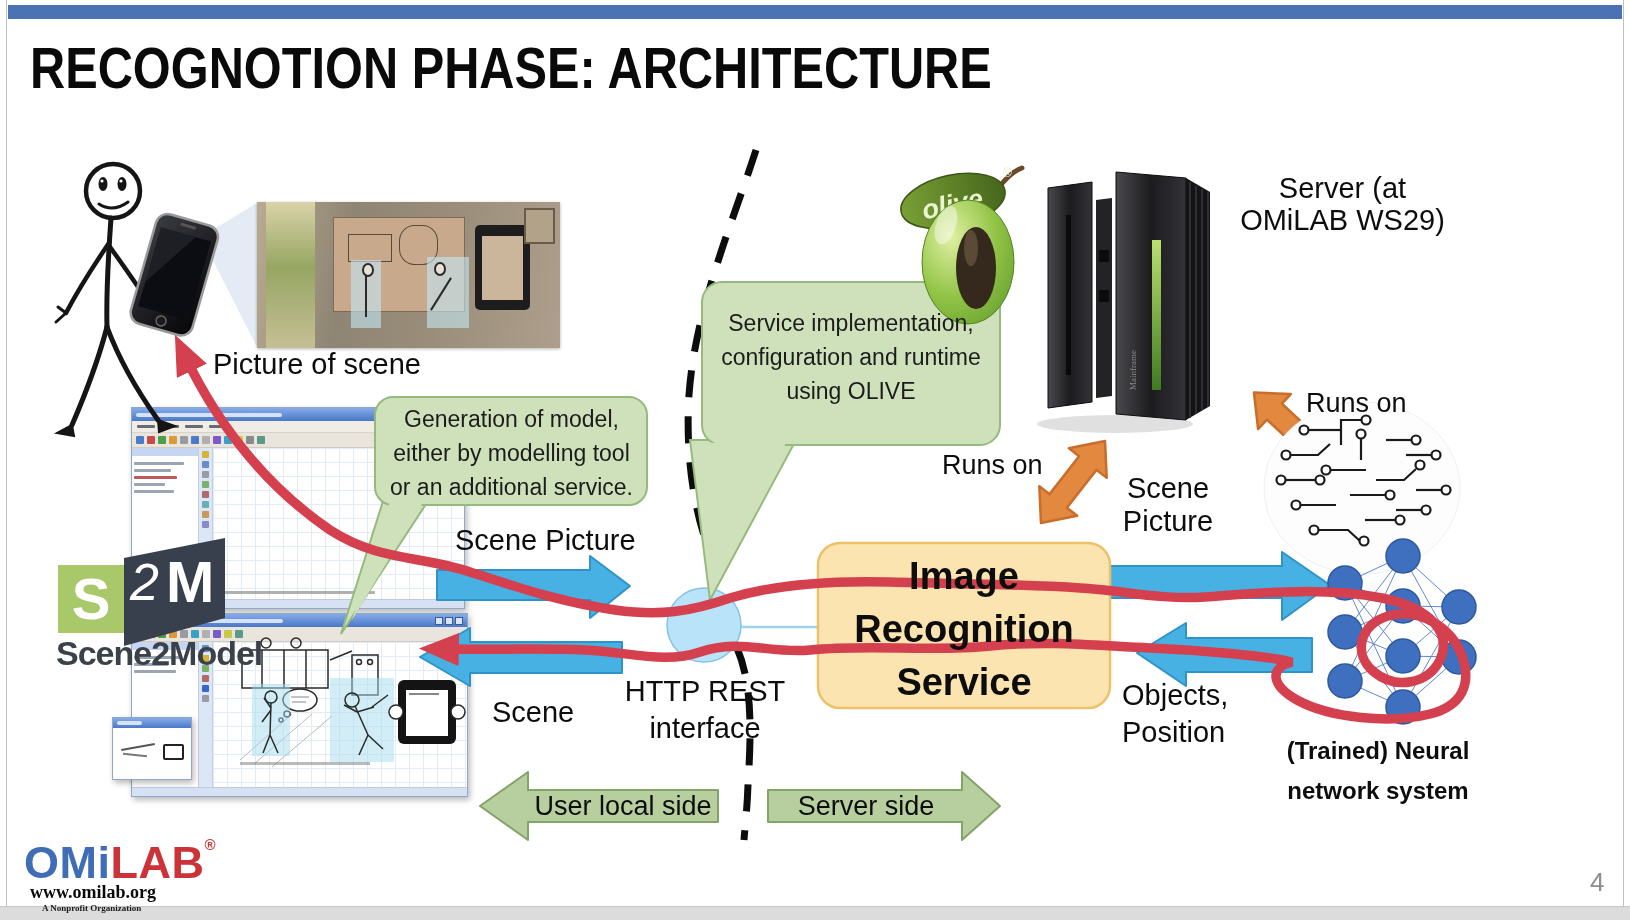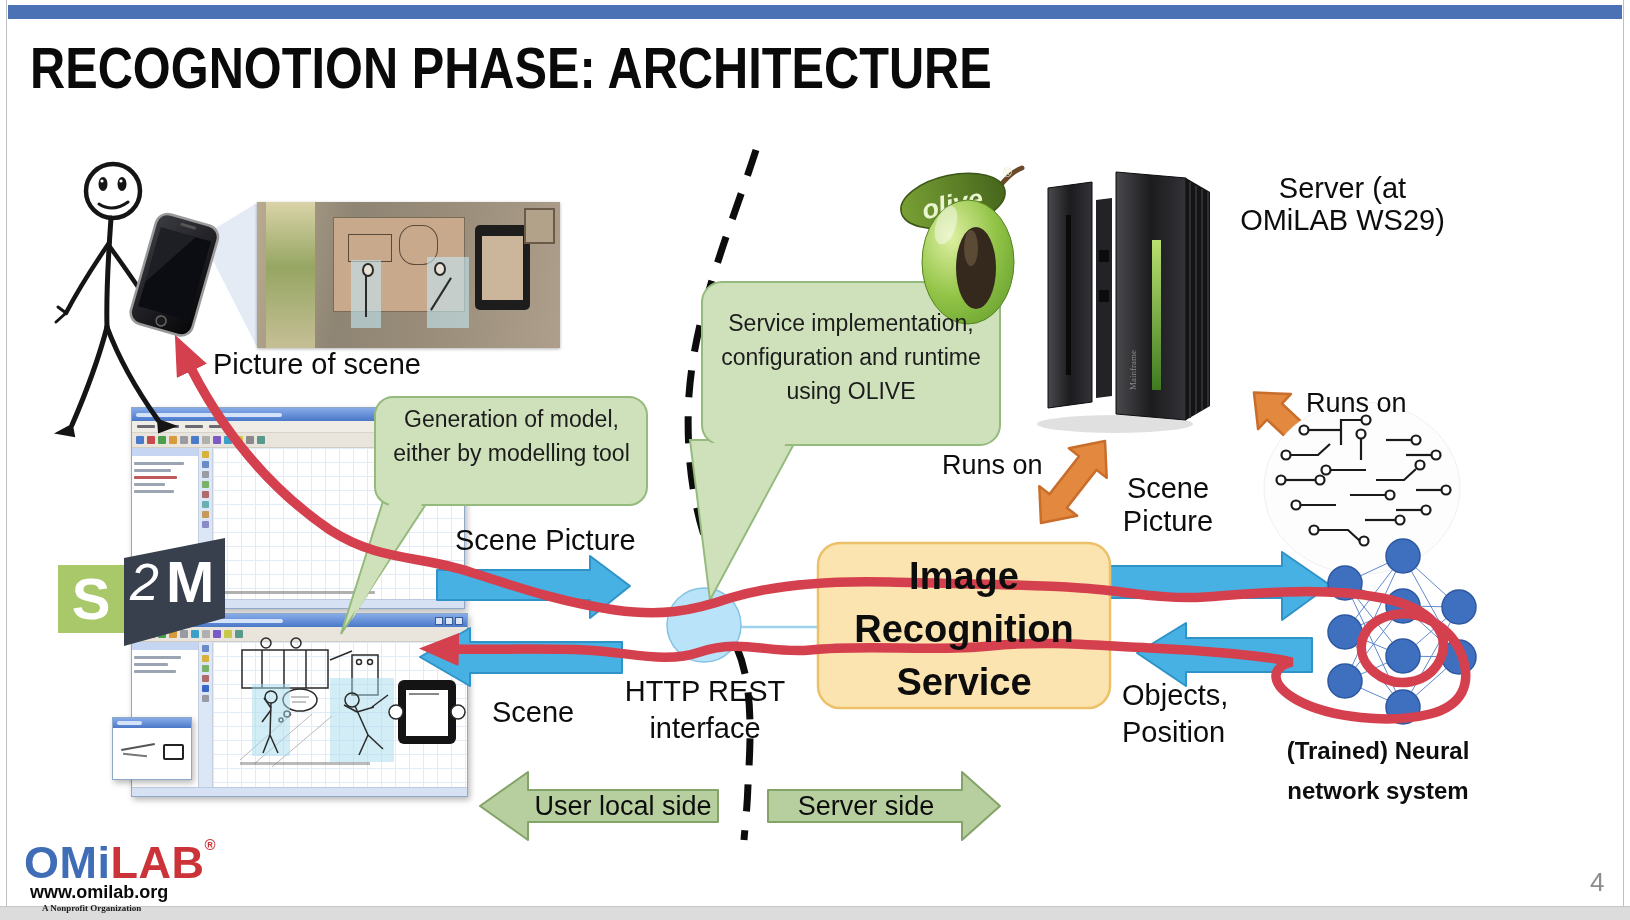--- a/index.html
+++ b/index.html
@@ -53,21 +53,21 @@
   .photo .bbox{position:absolute;background:rgba(195,232,244,.6);}
   .photo .fig{position:absolute;width:2px;background:#2a2a2a;}
   .photo .fhead{position:absolute;width:8px;height:10px;border:2px solid #2a2a2a;border-radius:50%;background:#e9e2d4;}
   .photo .tablet{position:absolute;left:72%;top:16%;width:18%;height:58%;background:#1d1d1d;border-radius:5px;}
   .photo .tablet i{position:absolute;left:12%;top:12%;width:76%;height:76%;background:#cbb59b;display:block;}
   .photo .pic{position:absolute;left:88%;top:4%;width:9%;height:22%;background:#b3a28a;border:2px solid #6a5a48;}
   
   .omilab{position:absolute;left:24px;top:836px;z-index:4;font-weight:700;font-size:45px;letter-spacing:.5px;white-space:nowrap;}
   .omilab .b{color:#3f6db6}.omilab .r{color:#cb3339}
   .omilab sup{font-size:15px;color:#cb3339;vertical-align:28px;}
-  .om-url{position:absolute;left:30px;top:882px;z-index:4;font-family:Liberation Sans, sans-serif;font-weight:bold;font-size:18px;color:#0a0a0a;}
+  .om-url{position:absolute;left:30px;top:882px;z-index:4;font-family:Liberation Serif, serif;font-weight:bold;font-size:18px;color:#0a0a0a;}
   .om-tag{position:absolute;left:42px;top:903px;z-index:4;font-family:"Liberation Serif",serif;font-weight:bold;font-size:9px;color:#1a1a1a;}
   .pagenum{position:absolute;left:1590px;top:867px;font-size:26px;color:#8c8c8c;z-index:4;}
   
   .nav-sk1{position:absolute;left:8px;top:18px;width:34px;height:2px;background:#555;transform:rotate(-10deg);}
   .nav-sk2{position:absolute;left:10px;top:26px;width:24px;height:2px;background:#777;transform:rotate(6deg);}
   .nav-rect{position:absolute;right:7px;top:16px;width:17px;height:12px;border:2px solid #222;border-radius:2px;}
 </style>
 </head>
 <body>
 
@@ -460,20 +460,21 @@
              C1472,684 1462,706 1430,714 C1390,724 1330,718 1297,700 C1272,686 1268,668 1292,662
              C1268,656 1200,650 1150,648 C1100,646 1050,640 990,646 C930,652 870,644 810,650
              C770,654 740,638 700,652 C665,664 630,652 585,650 C540,648 480,650 438,649" fill="none" stroke="#d5404e" stroke-width="9.5" stroke-linecap="round" marker-start="url(#redarrow-s)" marker-end="url(#redarrow)"></path>
   </svg>
 
   <div class="s2m-sq">
       <span>S</span>
     </div>
   <div class="s2m-2">2</div>
   <div class="s2m-m">M</div>
+  <div class="s2m-word">Scene2Model</div>
 
   <div class="lbl" style="left:213px;top:348px;font-size:29px;">Picture of scene</div>
   <div class="lbl" style="left:455px;top:524px;font-size:29px;white-space:nowrap;">Scene Picture</div>
   <div class="lbl" style="left:492px;top:696px;font-size:29px;">Scene</div>
   <div class="lbl ctr" style="left:615px;top:673px;width:180px;font-size:29px;line-height:37px;">
     <div>HTTP REST</div>
     <div>interface</div>
   </div>
   <div class="lbl ctr" style="left:1113px;top:472px;width:110px;font-size:29px;line-height:33px;">
     <div>Scene</div>
@@ -496,20 +497,21 @@
   <div class="lbl ctr" style="left:528px;top:791px;width:190px;font-size:27px;">User local side</div>
   <div class="lbl ctr" style="left:768px;top:791px;width:196px;font-size:27px;">Server side</div>
   <div class="lbl ctr" style="left:818px;top:550px;width:292px;font-size:38px;font-weight:bold;line-height:53px;">
     <div>Image</div>
     <div>Recognition</div>
     <div>Service</div>
   </div>
   <div class="lbl ctr" style="left:379px;top:402px;width:265px;font-size:23px;line-height:34px;color:#1c1c1c;">
     <div>Generation of model,</div>
     <div>either by modelling tool</div>
+    <div>or an additional service.</div>
   </div>
   <div class="lbl ctr" style="left:705px;top:306px;width:292px;font-size:23px;line-height:34px;color:#1c1c1c;">
     <div>Service implementation,</div>
     <div>configuration and runtime</div>
     <div>using OLIVE</div>
   </div>
 
   <div class="omilab"><span class="b">OMi</span><span class="r">LAB</span><sup>®</sup></div>
   <div class="om-url">www.omilab.org</div>
   <div class="om-tag">A Nonprofit Organization</div>

